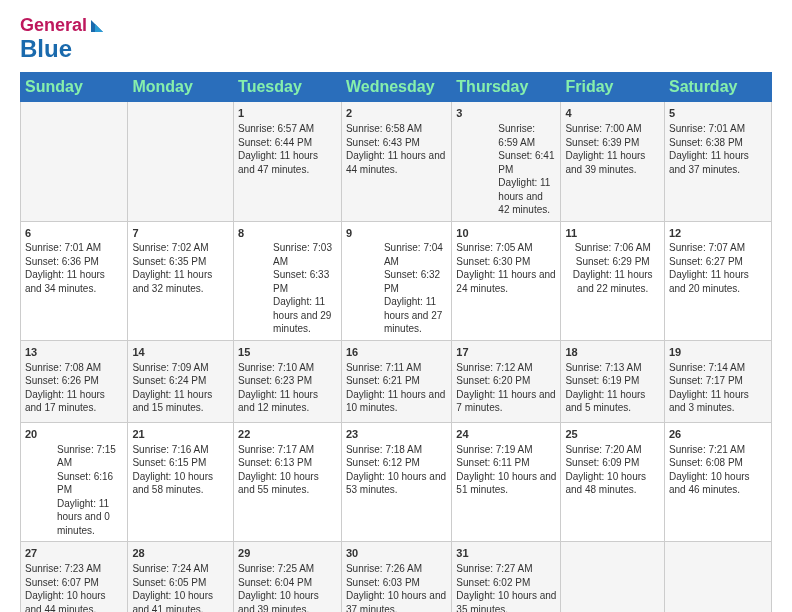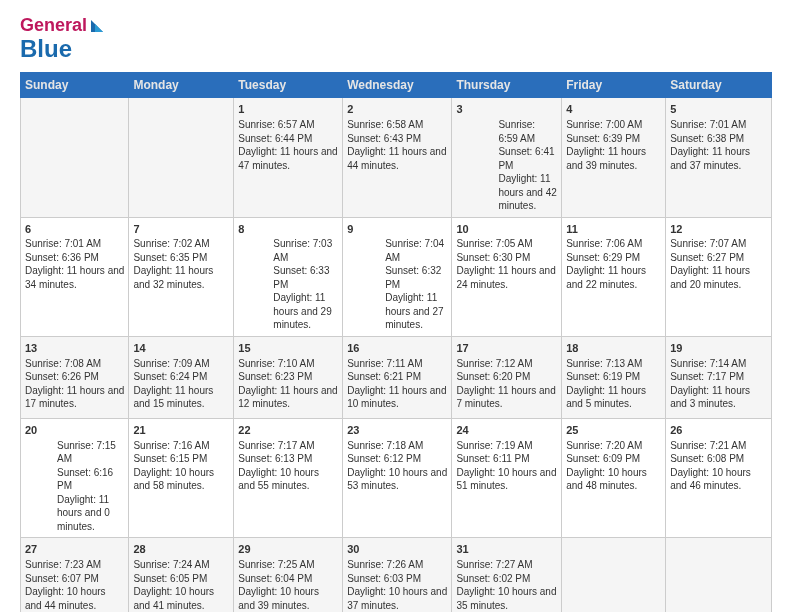--- a/index.html
+++ b/index.html
@@ -45,24 +45,24 @@
       color: #555;
       margin-top: 2px;
     }
     table {
       width: 100%;
       border-collapse: collapse;
       font-size: 10.5px;
     }
     thead tr th {
       background-color: #2a6ebb;
-      color: #e5e5e5;
+      color: #86efac;
       padding: 5px 4px;
       text-align: left;
-      font-size: 12px;
+      font-size: 16px;
       font-weight: bold;
       border: 1px solid #2a6ebb;
     }
     tbody tr td {
       border: 1px solid #ccc;
       vertical-align: top;
       padding: 4px 4px;
       height: 82px;
       width: 113px;
       color: #333;
@@ -181,21 +181,21 @@
 Daylight: 11 hours and 27 minutes.</div>
           </td>
           <td>
             <span class="day-num">10</span>
             <div class="day-info" style="white-space: pre-wrap;">Sunrise: 7:05 AM
 Sunset: 6:30 PM
 Daylight: 11 hours and 24 minutes.</div>
           </td>
           <td>
             <span class="day-num">11</span>
-            <div class="day-info" style="white-space: pre-wrap;">Sunrise: 7:06 AM
+            <div class="day-info" style="white-space: pre-wrap; text-align: center;">Sunrise: 7:06 AM
 Sunset: 6:29 PM
 Daylight: 11 hours and 22 minutes.</div>
           </td>
           <td>
             <span class="day-num">12</span>
             <div class="day-info" style="white-space: pre-wrap;">Sunrise: 7:07 AM
 Sunset: 6:27 PM
 Daylight: 11 hours and 20 minutes.</div>
           </td>
         </tr>

